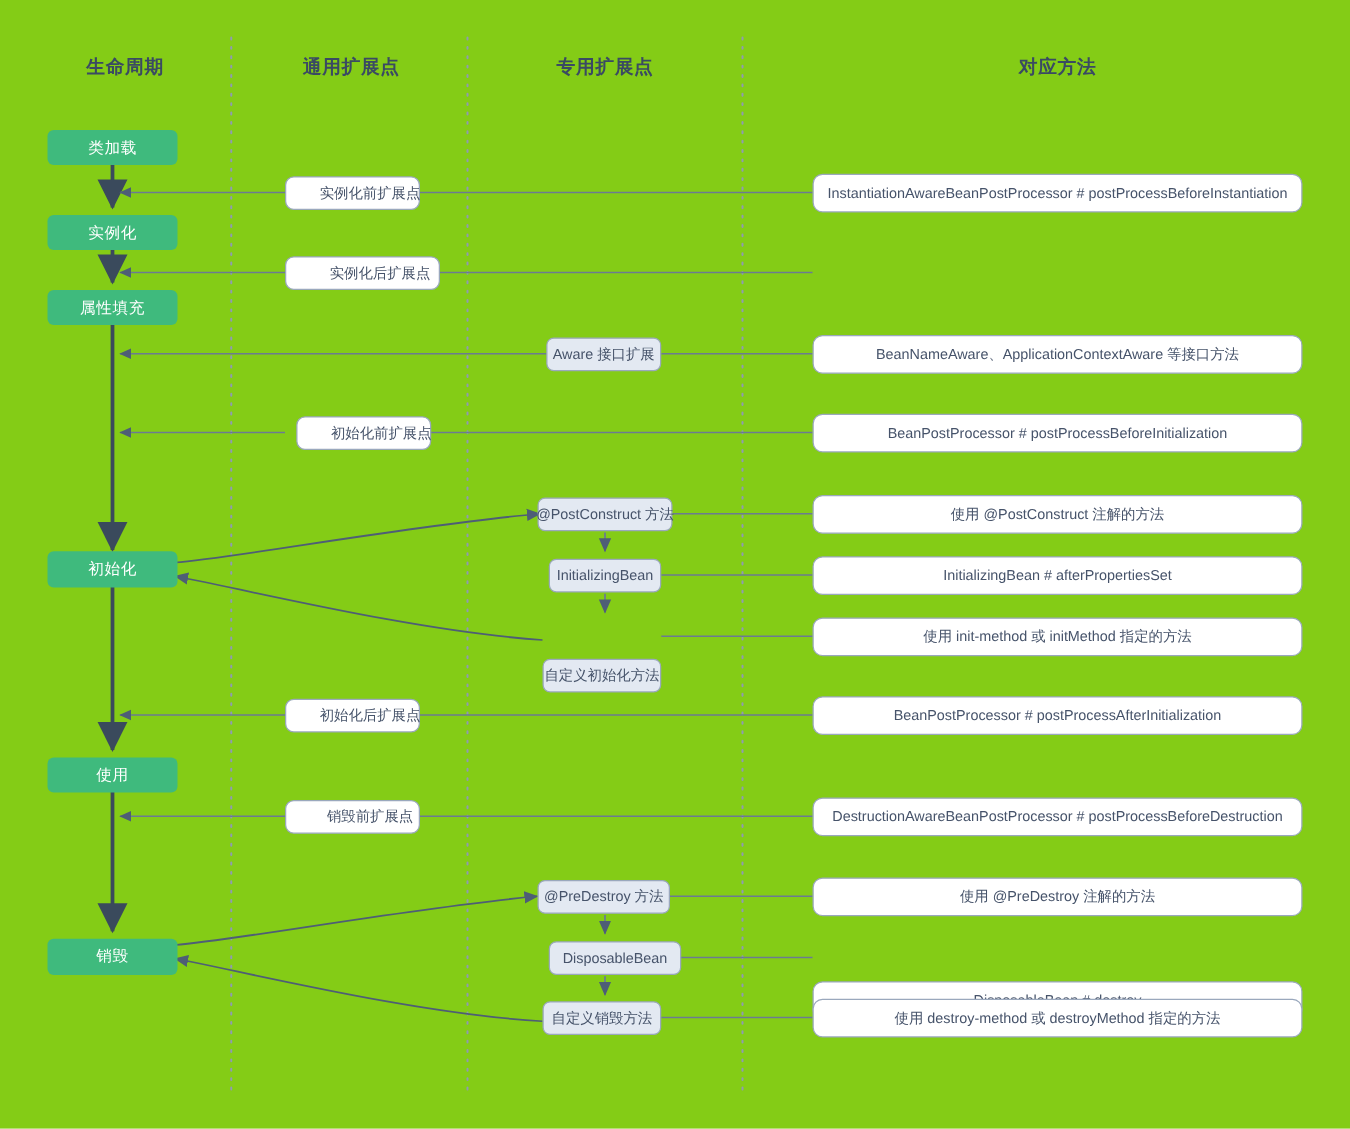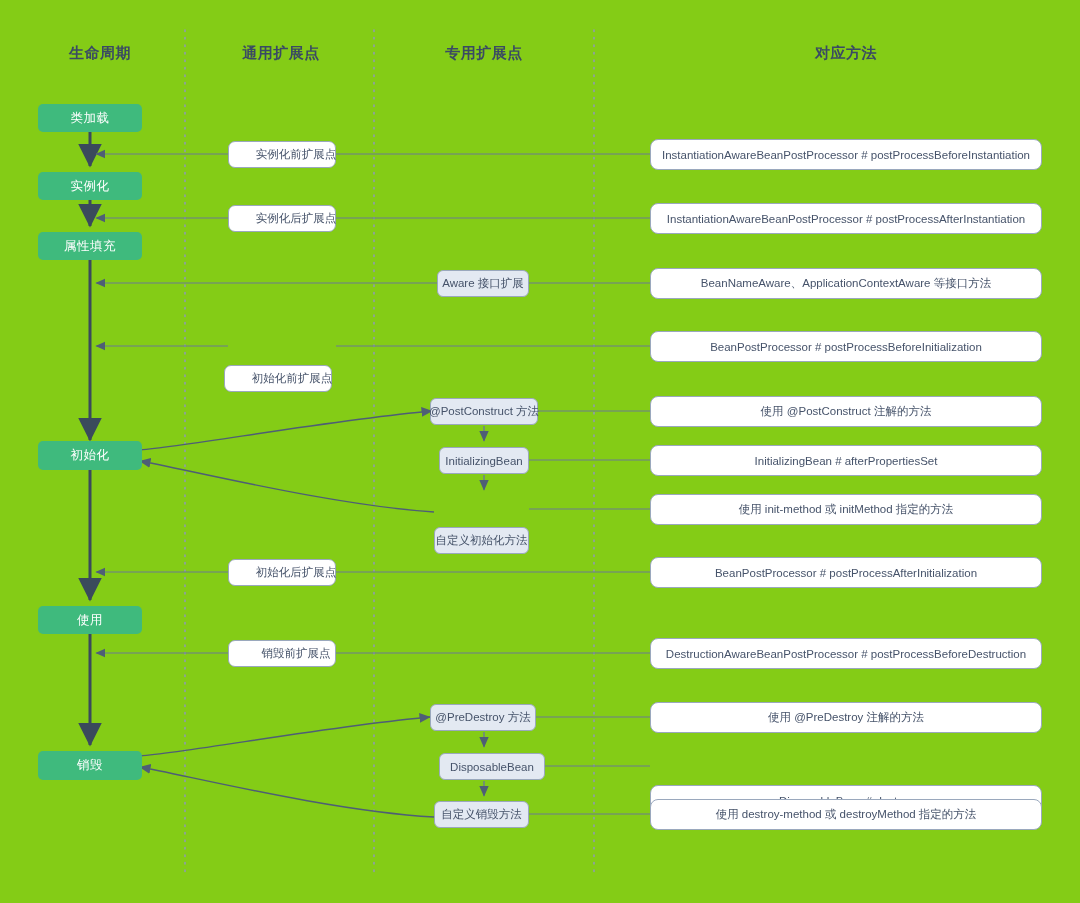--- a/index.html
+++ b/index.html
@@ -194,24 +194,24 @@
   <div class="lifecycle-box" style="left:38px; top:606px; width:104px; height:28px;">
     <span>使用</span>
   </div>
   <div class="lifecycle-box" style="left:38px; top:751px; width:104px; height:29px;">
     <span>销毁</span>
   </div>
 
   <div class="ext-box" style="left:228px; top:141px; width:108px; height:27px;">
     <span>实例化前扩展点</span>
   </div>
-  <div class="ext-box" style="left:228px; top:205px; width:108px; height:27px;">
+  <div class="ext-box" style="left:228px; top:205px; width:124px; height:27px;">
     <span>实例化后扩展点</span>
   </div>
-  <div class="ext-box" style="left:224px; top:333px; width:108px; height:27px;margin-top:32px;">
+  <div class="ext-box" style="left:237px; top:333px; width:108px; height:27px;">
     <span>初始化前扩展点</span>
   </div>
   <div class="ext-box" style="left:228px; top:559px; width:108px; height:27px;">
     <span>初始化后扩展点</span>
   </div>
   <div class="ext-box" style="left:228px; top:640px; width:108px; height:27px;">
     <span>销毁前扩展点</span>
   </div>
 
   <div class="spec-box" style="left:437px; top:270px; width:92px; height:27px;">
@@ -232,23 +232,20 @@
   <div class="spec-box" style="left:439px; top:753px; width:106px; height:27px;text-align:right;">
     <span>DisposableBean</span>
   </div>
   <div class="spec-box" style="left:434px; top:801px; width:95px; height:27px;">
     <span>自定义销毁方法</span>
   </div>
 
   <div class="method-box" style="left:650px; top:139px; width:392px; height:31px;">
     <span>InstantiationAwareBeanPostProcessor # postProcessBeforeInstantiation</span>
   </div>
-  <div class="method-box" style="left:650px; top:203px; width:392px; height:31px;">
-    <span>InstantiationAwareBeanPostProcessor # postProcessAfterInstantiation</span>
-  </div>
   <div class="method-box" style="left:650px; top:268px; width:392px; height:31px;">
     <span>BeanNameAware、ApplicationContextAware 等接口方法</span>
   </div>
   <div class="method-box" style="left:650px; top:331px; width:392px; height:31px;">
     <span>BeanPostProcessor # postProcessBeforeInitialization</span>
   </div>
   <div class="method-box" style="left:650px; top:396px; width:392px; height:31px;">
     <span>使用 @PostConstruct 注解的方法</span>
   </div>
   <div class="method-box" style="left:650px; top:445px; width:392px; height:31px;">

